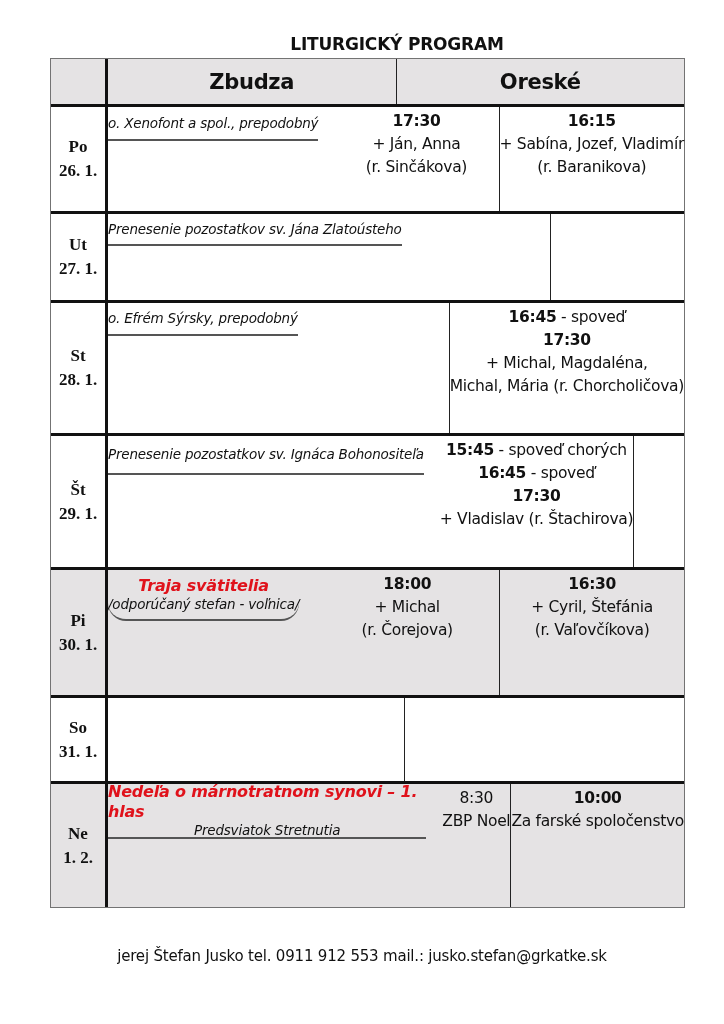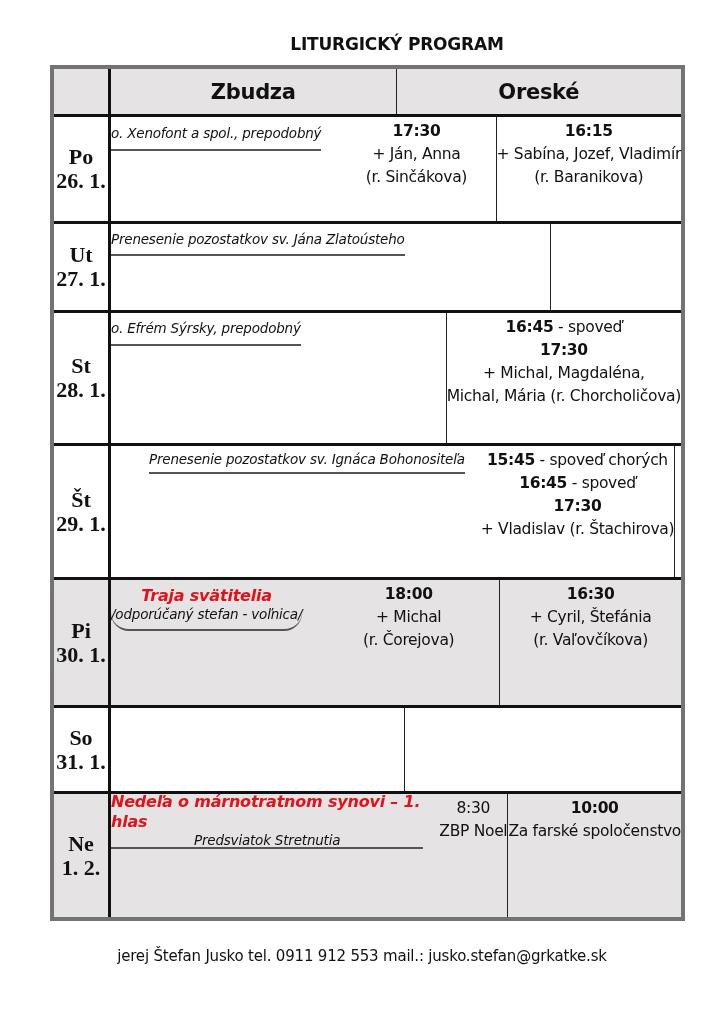--- a/index.html
+++ b/index.html
@@ -5,34 +5,34 @@
   * { box-sizing: border-box; margin: 0; padding: 0; }
   html, body { width: 724px; height: 1024px; background: #ffffff; }
   body { position: relative; font-family: "DejaVu Sans", sans-serif; color: #111; overflow: hidden; }
 
   .title {
     position: absolute; left: 0; width: 794px; top: 34px;
     text-align: center; font-family: "DejaVu Sans", sans-serif;
     font-size: 17px; font-weight: bold; letter-spacing: -0.2px; color: #111;
   }
 
-  .table { position: absolute; left: 50px; top: 65px; width: 635px; border: 4px solid #737373; }
+  .table { position: absolute; left: 50px; top: 58px; width: 635px; border: 1px solid #737373; }
 
   .hdr { display: flex; height: 48px; background: #e5e3e4; border-bottom: 3px solid #111; }
   .hdr .daycol { width: 57px; border-right: 3px solid #111; }
   .hdr .loc { flex: 1; display: flex; align-items: center; justify-content: center;
     font-size: 21px; font-weight: bold; letter-spacing: -0.3px; }
   .hdr .loc.left { border-right: 1.5px solid #222; }
 
   .row { display: flex; border-bottom: 3px solid #111; }
   .row:last-child { border-bottom: none; }
   .row.gray { background: #e5e3e4; }
   .day { width: 57px; border-right: 3px solid #111; display: flex; flex-direction: column;
     align-items: center; justify-content: center;
-    font-family: "Liberation Serif", serif; font-weight: bold; font-size: 22px; line-height: 24px; }
+    font-family: "Liberation Serif", serif; font-weight: bold; font-size: 17px; line-height: 24px; }
   .body { flex: 1; display: flex; flex-direction: row; }
   .feast { border-bottom: 2px solid #555; display: flex; flex-direction: column;
     align-items: center; justify-content: center; font-style: italic; font-size: 13.5px; letter-spacing: -0.2px; }
   .feast .red { color: #e0121b; font-weight: bold; font-size: 16px; line-height: 20px; }
   .feast .sub { line-height: 17px; }
   .cells { flex: 1; display: flex; padding-left: 16px; }
   .cell { flex: 1; display: flex; flex-direction: column; align-items: center; justify-content: flex-start;
     padding-top: 3px; font-size: 15.5px; line-height: 23px; letter-spacing: -0.3px; text-align: center; }
   .cell.left { border-right: 1.5px solid #222; }
   .time { font-weight: bold; }
@@ -109,21 +109,21 @@
             </div>
           </div>
         </div>
       </div>
       <div class="row" style="height: 134px;">
         <div class="day">
           <div>Št</div>
           <div>29. 1.</div>
         </div>
         <div class="body">
-          <div class="feast" style="height: 28px; margin-left: 38px;">
+          <div class="feast" style="height: 39px;">
             <div class="sub">Prenesenie pozostatkov sv. Ignáca Bohonositeľa</div>
           </div>
           <div class="cells">
             <div class="cell left">
               <div><span class="time">15:45</span><span style="white-space: pre;"> - spoveď chorých</span></div>
               <div><span class="time">16:45</span><span style="white-space: pre;"> - spoveď</span></div>
               <div><span class="time">17:30</span></div>
               <div><span style="white-space: pre;">+ Vladislav (r. Štachirova)</span></div>
             </div>
             <div class="cell"></div>

